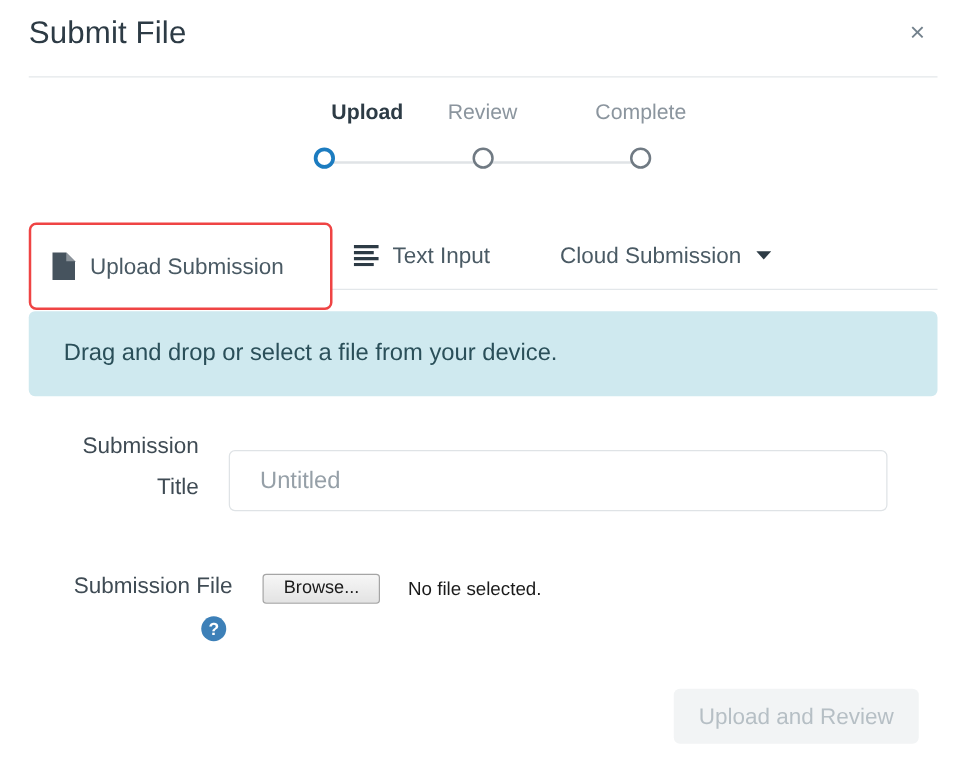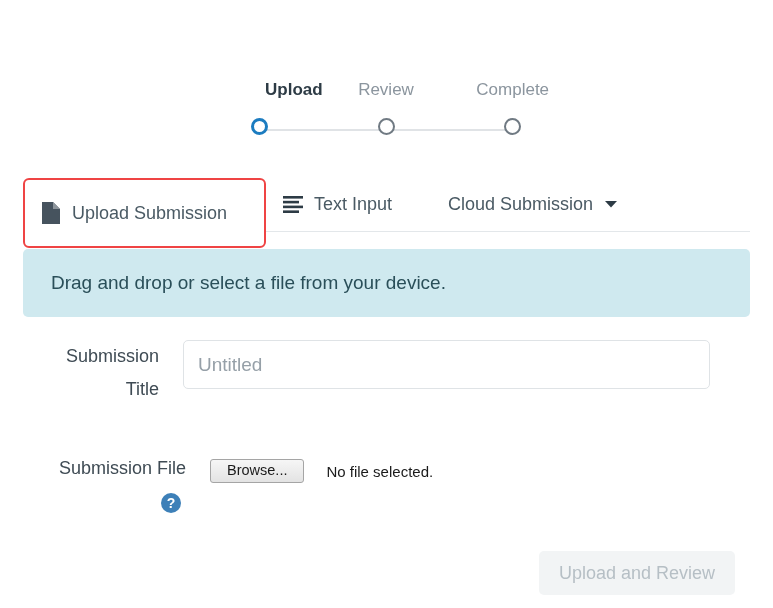--- a/index.html
+++ b/index.html
@@ -243,26 +243,27 @@
   }
   .form-field {
     margin-left: 24px;
   }
   .text-input {
     width: 527px;
     height: 49px;
     box-sizing: border-box;
     border: 1px solid #dfe3e6;
     border-radius: 5px;
-    padding: 0 14px;
+    padding: 0 24px;
     font-size: 19px;
     color: #2d3b45;
     font-family: "Liberation Sans", sans-serif;
     background: #ffffff;
     outline: none;
+    margin-top: 20px;
   }
   .text-input::placeholder {
     color: #96a0a8;
     opacity: 1;
   }
   .file-field {
     display: flex;
     align-items: center;
     height: 26px;
     margin-top: 6px;
@@ -307,20 +308,25 @@
     font-size: 18px;
     font-family: "Liberation Sans", sans-serif;
     cursor: default;
   }
 </style>
 </head>
 <body>
 
 <div class="dialog">
 
+  <div class="dialog-header">
+    <div class="dialog-title">Submit File</div>
+    <button class="close-button">×</button>
+    <div class="header-divider"></div>
+  </div>
 
   <div class="stepper">
     <div class="step-labels">
       <div class="step-label active">Upload</div>
       <div class="step-label inactive">Review</div>
       <div class="step-label inactive">Complete</div>
     </div>
     <div class="step-track">
       <div class="track-line"></div>
       <div class="step-dots">

